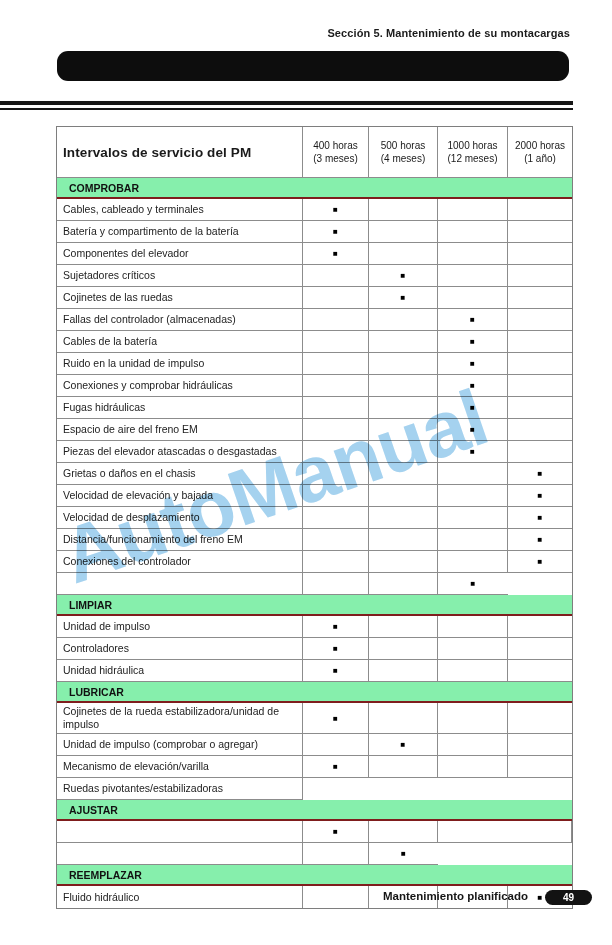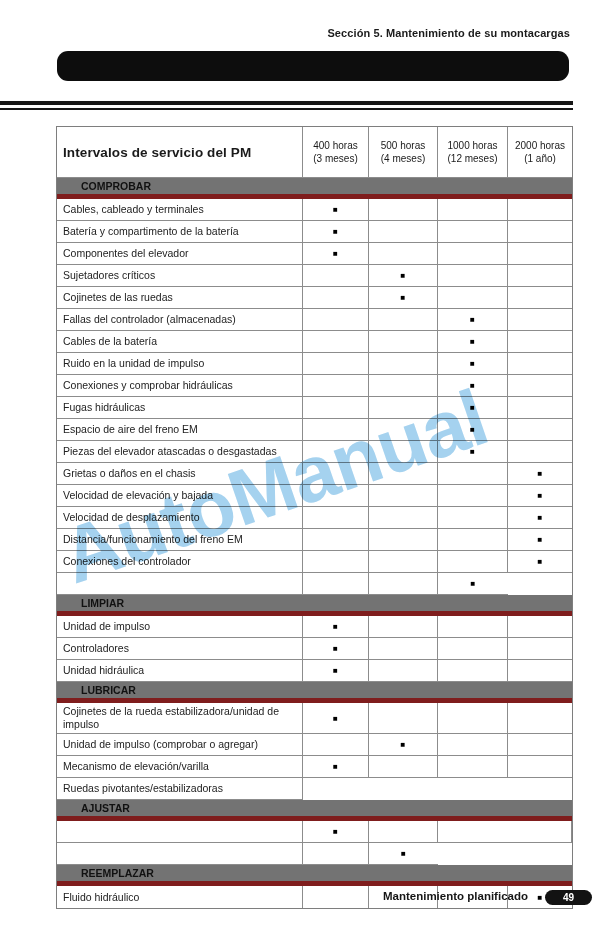--- a/index.html
+++ b/index.html
@@ -45,24 +45,24 @@
   .title-cell{
     font-size:13.5px;font-weight:bold;padding:4px 6px;min-height:51px;
     letter-spacing:0.1px;
   }
   .colhead{
     font-size:10px;justify-content:center;text-align:center;line-height:1.3;
     padding:2px 1px;min-height:51px;flex-direction:column;
   }
   .band{
     grid-column:1 / -1;
-    background:#737373;
+    background:#86efac;
     font-weight:bold;font-size:10.5px;color:#111111;
-    padding:0 24px;min-height:21px;
-    border-bottom:5px solid #7f1d1d;border-right:none;
+    padding:0 12px;min-height:21px;
+    border-bottom:2px solid #7f1d1d;border-right:none;
   }
   .rowlabel{
     font-size:10.5px;padding:2px 6px;line-height:1.25;color:#222222;
   }
   .mark{justify-content:center;font-size:8px;color:#000;}
   .footer-label{
     position:absolute;top:890px;left:0;width:528px;
     text-align:right;font-size:11.5px;font-weight:bold;color:#161616;
   }
   .page-badge{

